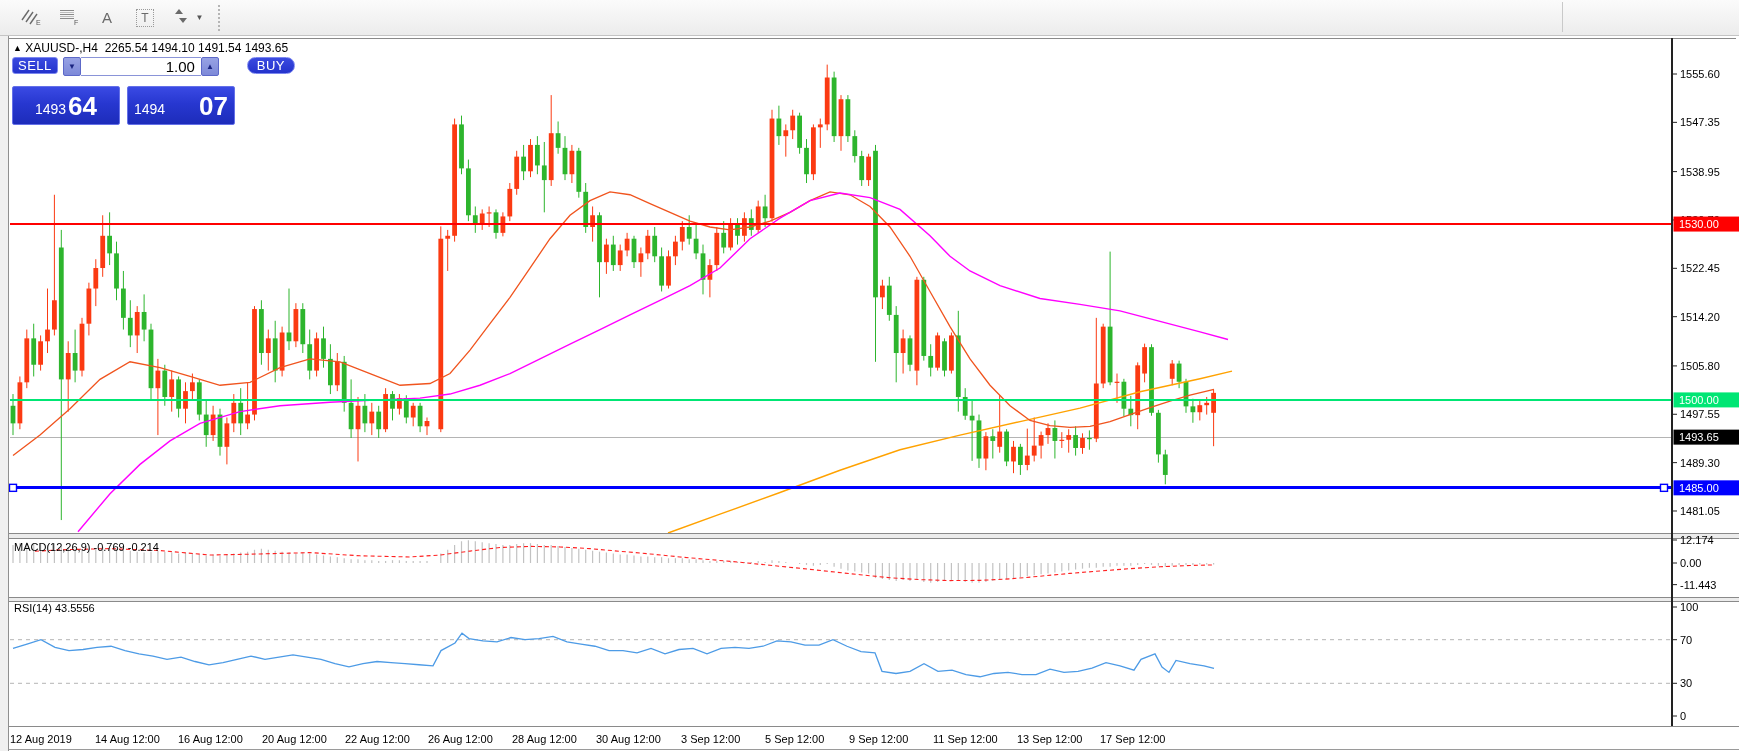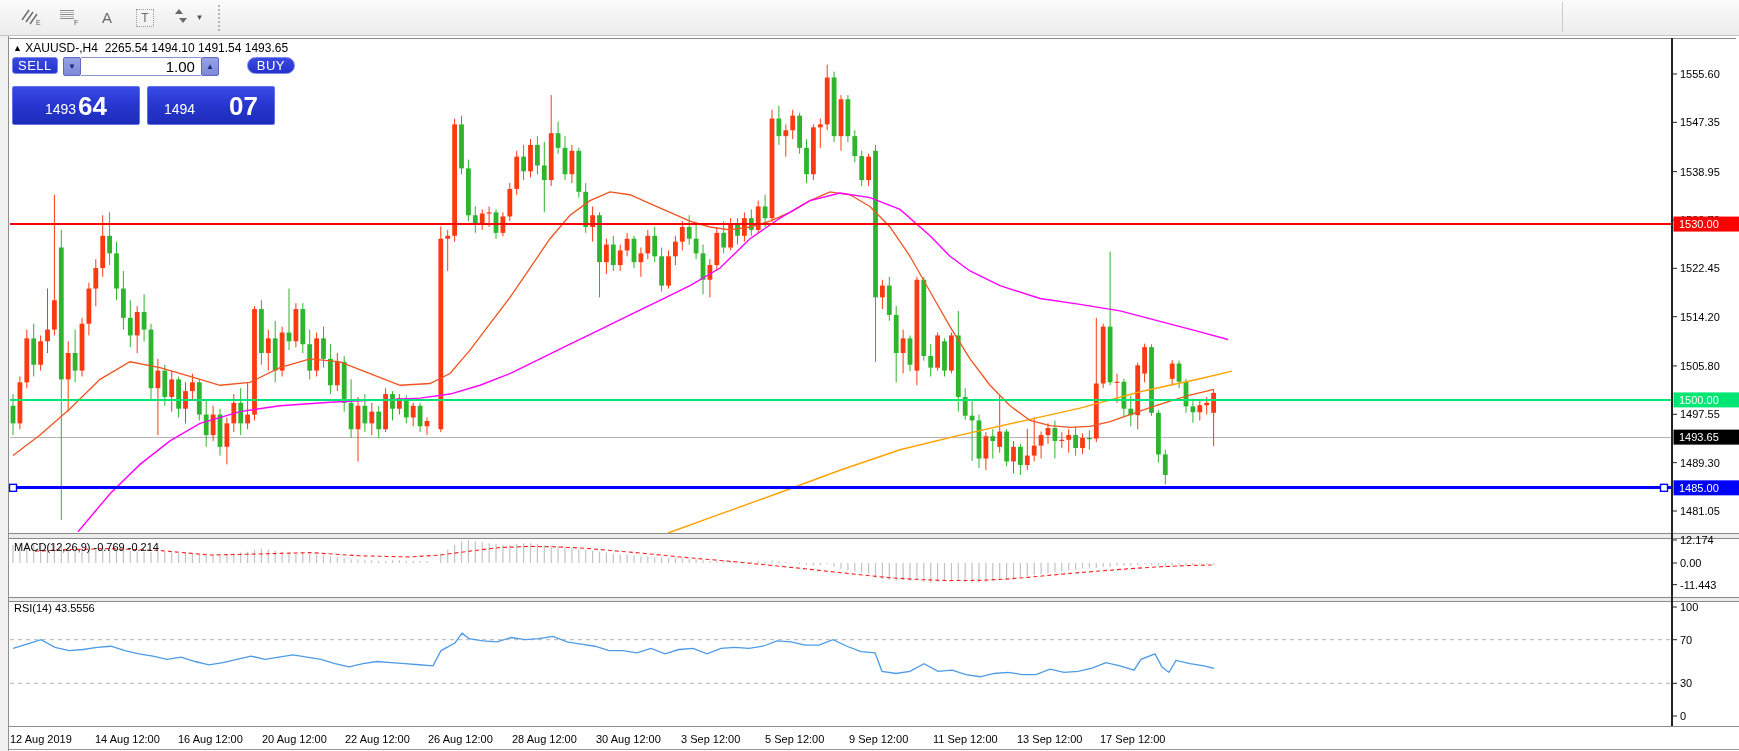--- a/index.html
+++ b/index.html
@@ -26,21 +26,21 @@
   .btn-blue{background:linear-gradient(#3a4ae0,#2433cc);border:1px solid #7b86ef;border-radius:3px;
     color:#fff;font-size:13px;display:flex;align-items:center;justify-content:center;letter-spacing:.5px;}
   .sell-btn{width:57px;}
   .buy-btn{width:60px;margin-left:28px;border-radius:11px;}
   .spin{width:16px;background:linear-gradient(#97a2e4,#7d89d8);border:1px solid #5c68c8;color:#1a2480;
     font-size:8px;display:flex;align-items:center;justify-content:center;border-radius:2px;}
   .vol-wrap{display:flex;margin-left:5px;}
   .vol-input{width:108px;border:1px solid #8a94d8;border-left:none;border-right:none;
     font-size:15px;text-align:right;padding:0 6px;font-family:Liberation Sans, sans-serif;outline:none;}
   .ocp-row2{display:flex;margin-top:5px;}
-  .price-box{width:128px;height:39px;background:linear-gradient(#3a4ae4 0%,#2737d0 45%,#1d2cba 100%);
+  .price-box{width:108px;height:39px;background:linear-gradient(#3a4ae4 0%,#2737d0 45%,#1d2cba 100%);
     border:1px solid #6470e8;border-radius:2px;color:#fff;display:flex;align-items:flex-end;justify-content:center;padding-bottom:2px;box-sizing:border-box;}
   .price-box + .price-box{margin-left:7px;gap:32px;}
   .p-small{font-size:14px;line-height:26px;margin-right:2px;}
   .p-big{font-size:26px;line-height:31px;font-weight:600;}
   svg text{font-family:"Liberation Sans",sans-serif;}
 </style>
 </head>
 <body>
 
 <div id="stage">

